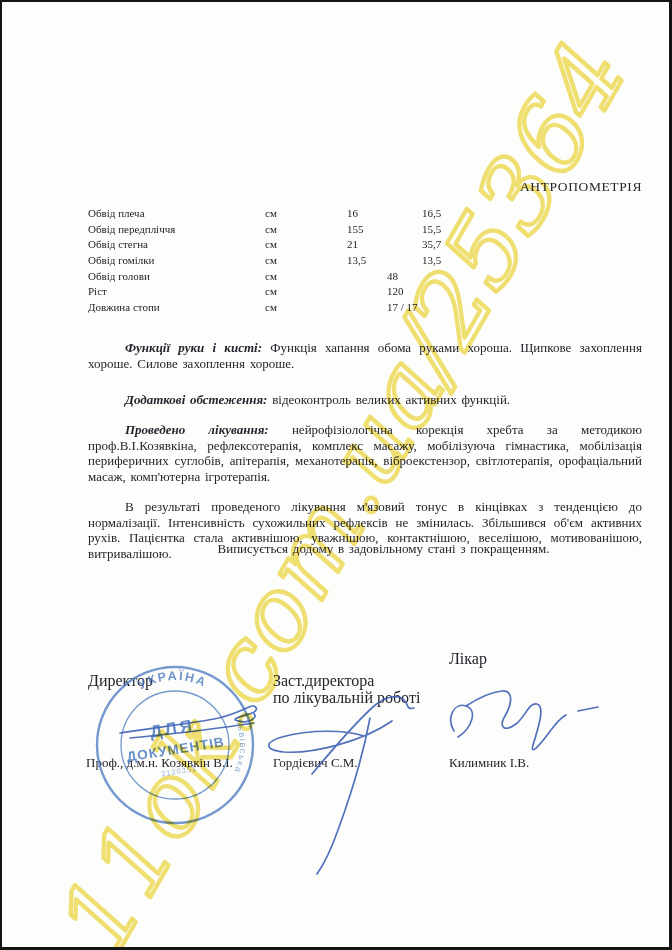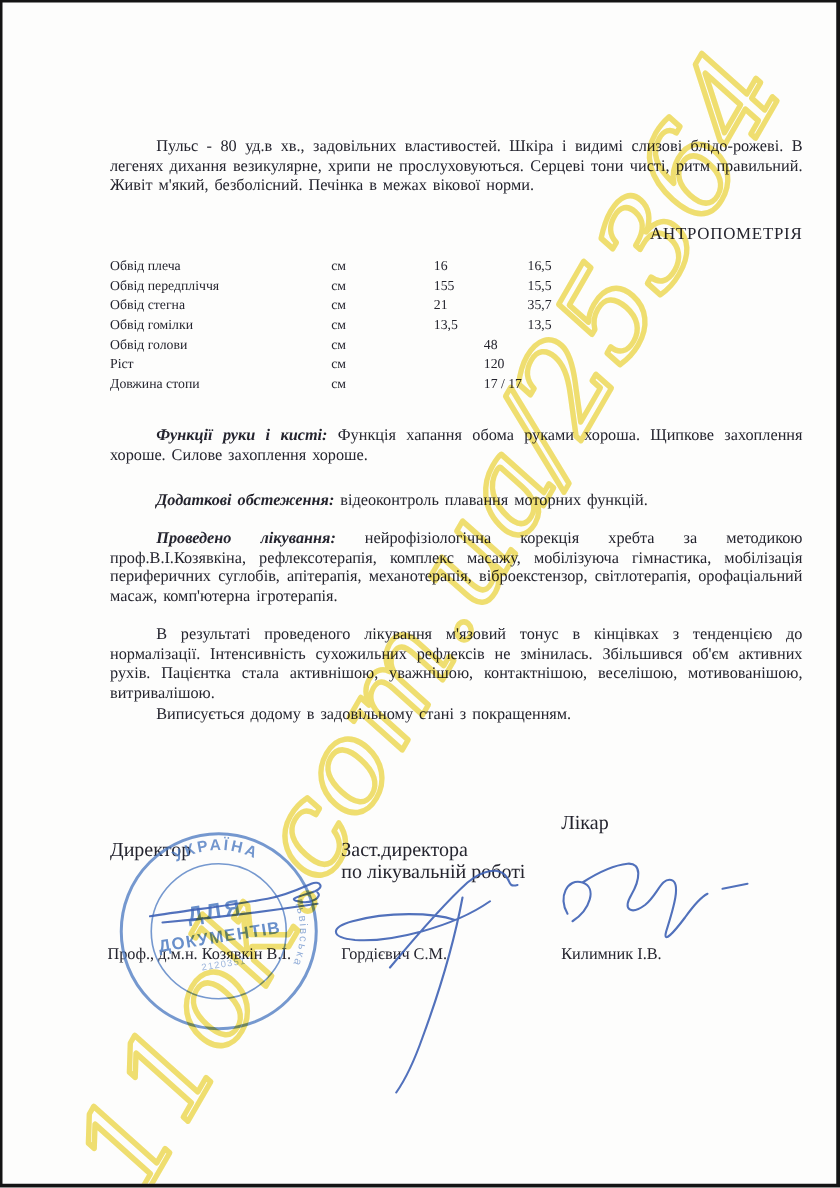--- a/index.html
+++ b/index.html
@@ -28,21 +28,20 @@
   .sig-label{position:absolute;font-size:16px;line-height:17px;}
   .sig-name{position:absolute;font-size:13px;white-space:nowrap;}
   .overlay{position:absolute;left:0;top:0;pointer-events:none;}
   #watermark-svg{mix-blend-mode:multiply;opacity:.82;}
 </style>
 </head>
 <body>
 
 <div id="page">
 
-  <div class="blk ind" style="top:107px">Пульс - 80 уд.в хв., задовільних властивостей. Шкіра і видимі слизові блідо-рожеві. В легенях дихання везикулярне, хрипи не прослуховуються. Серцеві тони чисті, ритм правильний. Живіт м'який, безболісний. Печінка в межах вікової норми.</div>
 
   <div class="heading" style="top:177px">АНТРОПОМЕТРІЯ</div>
 
   <div class="atable">
     <div class="trow">
       <span class="c-label">Обвід плеча</span>
       <span class="c-unit">см</span>
       <span class="c-v1">16</span>
       <span class="c-v2">16,5</span>
     </div>
@@ -79,30 +78,30 @@
       <span class="c-unit">см</span>
       <span class="c-single">17  / 17</span>
     </div>
   </div>
 
   <div class="blk ind" style="top:338px">
     <span class="b">Функції руки і кисті:</span><span> Функція хапання обома руками хороша. Щипкове захоплення хороше. Силове захоплення хороше.</span>
   </div>
 
   <div class="blk ind" style="top:390px">
-    <span class="b">Додаткові обстеження:</span><span> відеоконтроль плавання моторних функцій.</span>
+    <span class="b">Додаткові обстеження:</span><span> відеоконтроль великих активних функцій.</span>
   </div>
 
   <div class="blk ind" style="top:420px">
     <span class="b">Проведено лікування:</span><span> нейрофізіологічна корекція хребта за методикою проф.В.І.Козявкіна, рефлексотерапія, комплекс масажу, мобілізуюча гімнастика, мобілізація периферичних суглобів, апітерапія, механотерапія, віброекстензор, світлотерапія, орофаціальний масаж, комп'ютерна ігротерапія.</span>
   </div>
 
   <div class="blk ind" style="top:497px">В результаті проведеного лікування м'язовий тонус в кінцівках з тенденцією до нормалізації. Інтенсивність сухожильних рефлексів не змінилась. Збільшився об'єм активних рухів. Пацієнтка стала активнішою, уважнішою, контактнішою, веселішою, мотивованішою, витривалішою.</div>
 
-  <div class="blk ind" style="top:561px;text-align:left">Виписується додому в задовільному стані з покращенням.</div>
+  <div class="blk ind" style="top:539px;text-align:center">Виписується додому в задовільному стані з покращенням.</div>
 
 
   <div class="sig-label" style="left:86px;top:670px">Директор</div>
   <div class="sig-label" style="left:271px;top:670px">Заст.директора</div>
   <div class="sig-label" style="left:271px;top:687px">по лікувальній роботі</div>
   <div class="sig-label" style="left:447px;top:648px">Лікар</div>
 
   <div class="sig-name" style="left:84px;top:753px">Проф., д.м.н. Козявкін В.І.</div>
   <div class="sig-name" style="left:271px;top:753px">Гордієвич С.М.</div>
   <div class="sig-name" style="left:447px;top:753px">Килимник І.В.</div>

